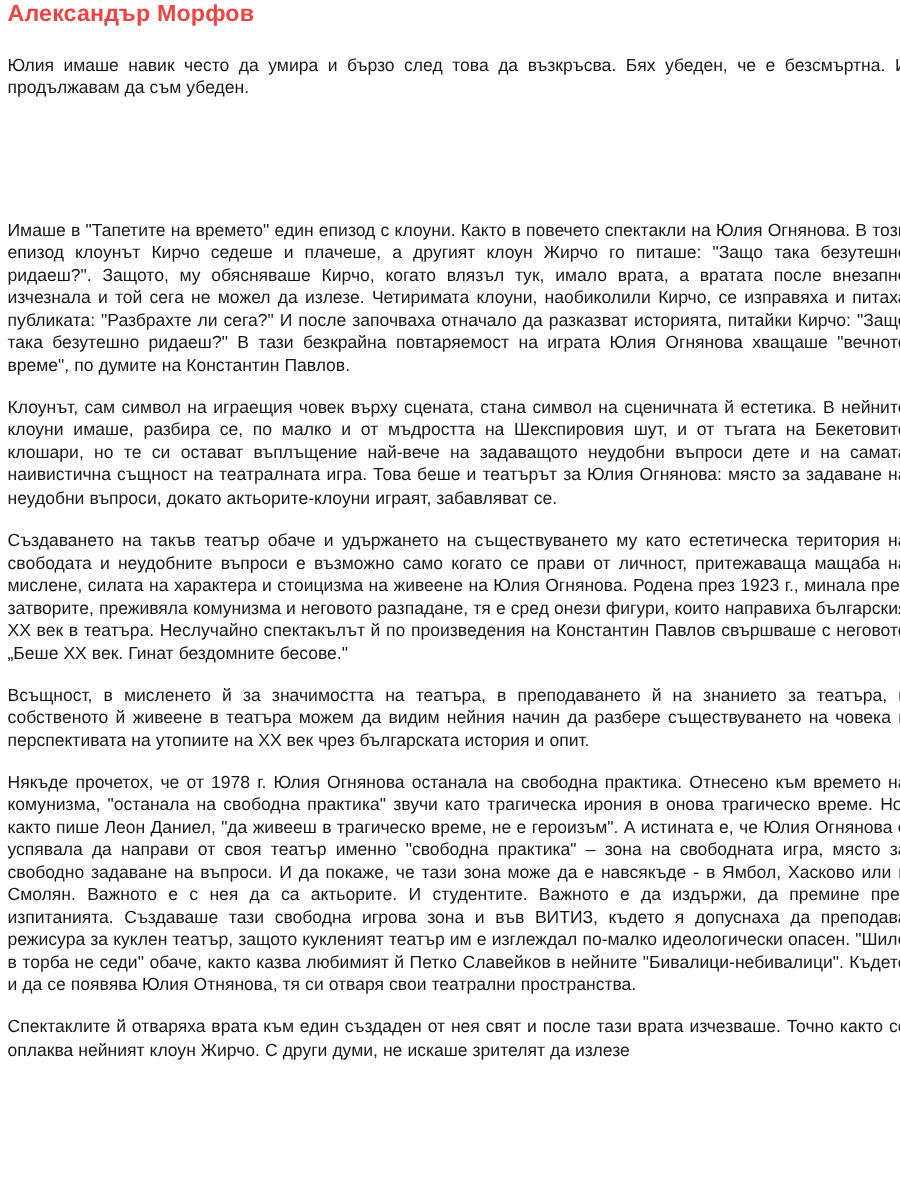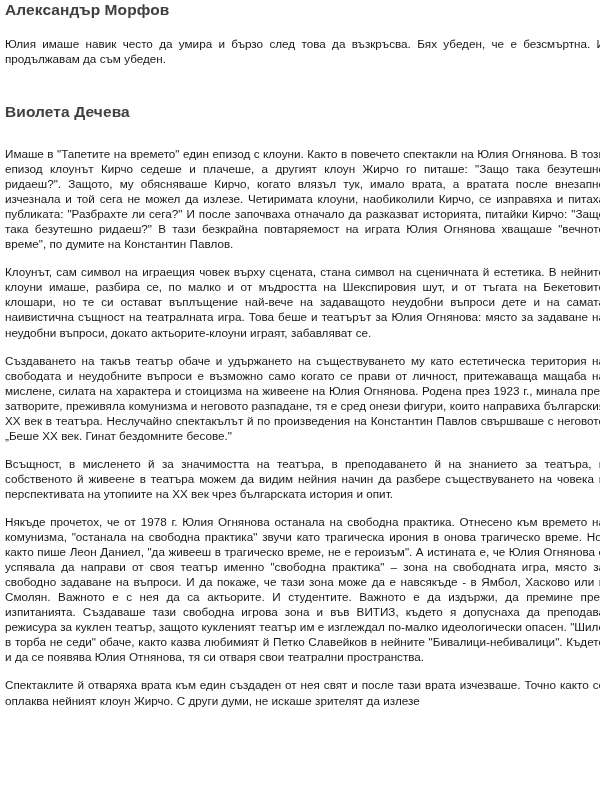--- a/index.html
+++ b/index.html
@@ -20,21 +20,21 @@
     width: 600px;
     height: 800px;
     background: #ffffff;
     box-sizing: border-box;
     padding: 0 4px 0 5px;
     overflow: hidden;
   }
   .doc-heading {
     font-size: 15.5px;
     font-weight: bold;
-    color: #404040;
+    color: #ef4444;
     letter-spacing: 0.1px;
     line-height: 1.15;
     margin: 0;
     padding: 0;
     white-space: nowrap;
   }
   #heading-1 {
     position: absolute;
     left: 5px;
     top: 1px;
@@ -70,21 +70,20 @@
 <body>
 
 <div class="page">
 
   <h1 class="doc-heading" id="heading-1">Александър Морфов</h1>
 
   <div class="body-block" id="block-intro">
     <p class="para">Юлия имаше навик често да умира и бързо след това да възкръсва. Бях убеден, че е безсмъртна. И продължавам да съм убеден.</p>
   </div>
 
-  <h1 class="doc-heading" id="heading-2">Виолета Дечева</h1>
 
   <div class="body-block" id="block-main">
     <p class="para">Имаше в "Тапетите на времето" един епизод с клоуни. Както в повечето спектакли на Юлия Огнянова. В този епизод клоунът Кирчо седеше и плачеше, а другият клоун Жирчо го питаше: "Защо така безутешно ридаеш?". Защото, му обясняваше Кирчо, когато влязъл тук, имало врата, а вратата после внезапно изчезнала и той сега не можел да излезе. Четиримата клоуни, наобиколили Кирчо, се изправяха и питаха публиката: "Разбрахте ли сега?" И после започваха отначало да разказват историята, питайки Кирчо: "Защо така безутешно ридаеш?" В тази безкрайна повтаряемост на играта Юлия Огнянова хващаше "вечното време", по думите на Константин Павлов.</p>
     <p class="para">Клоунът, сам символ на играещия човек върху сцената, стана символ на сценичната й естетика. В нейните клоуни имаше, разбира се, по малко и от мъдростта на Шекспировия шут, и от тъгата на Бекетовите клошари, но те си остават въплъщение най-вече на задаващото неудобни въпроси дете и на самата наивистична същност на театралната игра. Това беше и театърът за Юлия Огнянова: място за задаване на неудобни въпроси, докато актьорите-клоуни играят, забавляват се.</p>
     <p class="para">Създаването на такъв театър обаче и удържането на съществуването му като естетическа територия на свободата и неудобните въпроси е възможно само когато се прави от личност, притежаваща мащаба на мислене, силата на характера и стоицизма на живеене на Юлия Огнянова. Родена през 1923 г., минала през затворите, преживяла комунизма и неговото разпадане, тя е сред онези фигури, които направиха българския ХХ век в театъра. Неслучайно спектакълът й по произведения на Константин Павлов свършваше с неговото „Беше ХХ век. Гинат бездомните бесове."</p>
     <p class="para">Всъщност, в мисленето й за значимостта на театъра, в преподаването й на знанието за театъра, в собственото й живеене в театъра можем да видим нейния начин да разбере съществуването на човека в перспективата на утопиите на ХХ век чрез българската история и опит.</p>
     <p class="para">Някъде прочетох, че от 1978 г. Юлия Огнянова останала на свободна практика. Отнесено към времето на комунизма, "останала на свободна практика" звучи като трагическа ирония в онова трагическо време. Но, както пише Леон Даниел, "да живееш в трагическо време, не е героизъм". А истината е, че Юлия Огнянова е успявала да направи от своя театър именно "свободна практика" – зона на свободната игра, място за свободно задаване на въпроси. И да покаже, че тази зона може да е навсякъде - в Ямбол, Хасково или в Смолян. Важното е с нея да са актьорите. И студентите. Важното е да издържи, да премине през изпитанията. Създаваше тази свободна игрова зона и във ВИТИЗ, където я допуснаха да преподава режисура за куклен театър, защото кукленият театър им е изглеждал по-малко идеологически опасен. "Шило в торба не седи" обаче, както казва любимият й Петко Славейков в нейните "Бивалици-небивалици". Където и да се появява Юлия Отнянова, тя си отваря свои театрални пространства.</p>
     <p class="para">Спектаклите й отваряха врата към един създаден от нея свят и после тази врата изчезваше. Точно както се оплаква нейният клоун Жирчо. С други думи, не искаше зрителят да излезе</p>
   </div>
 

